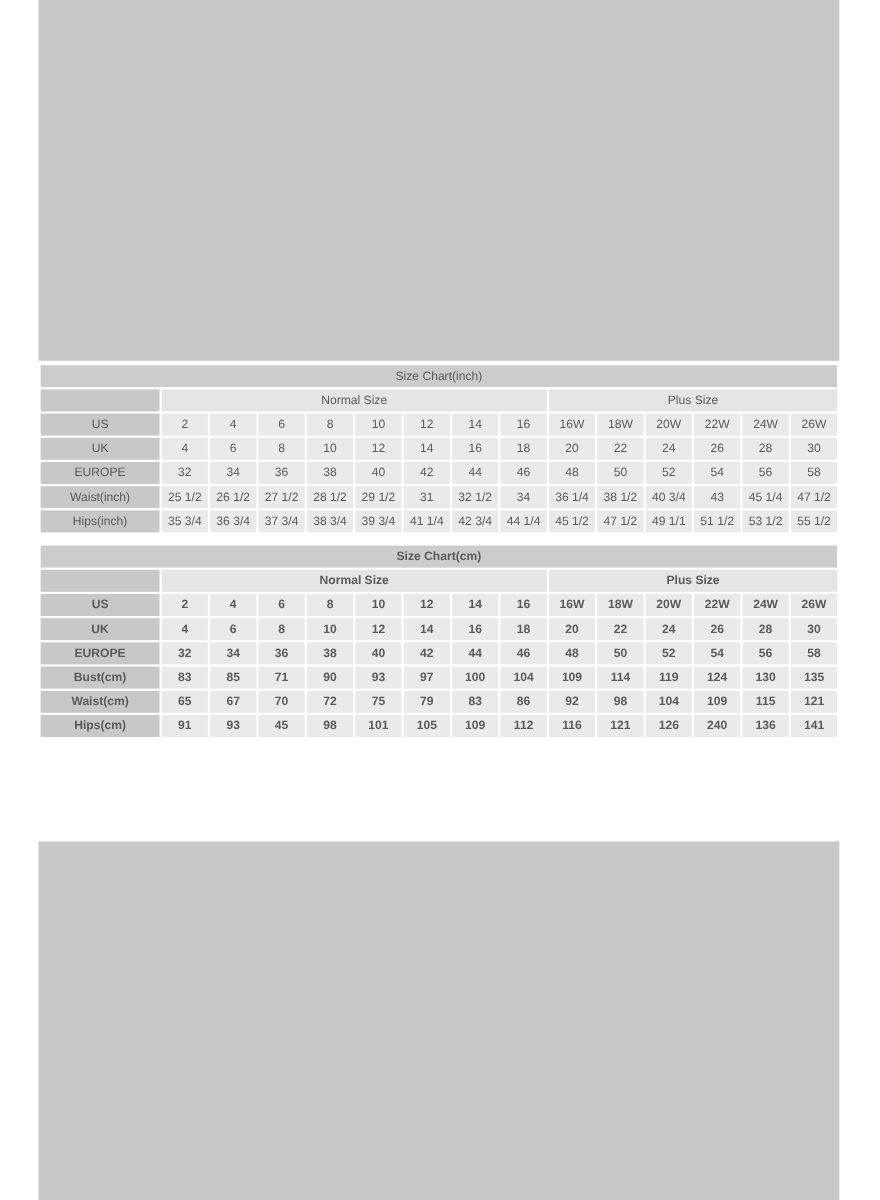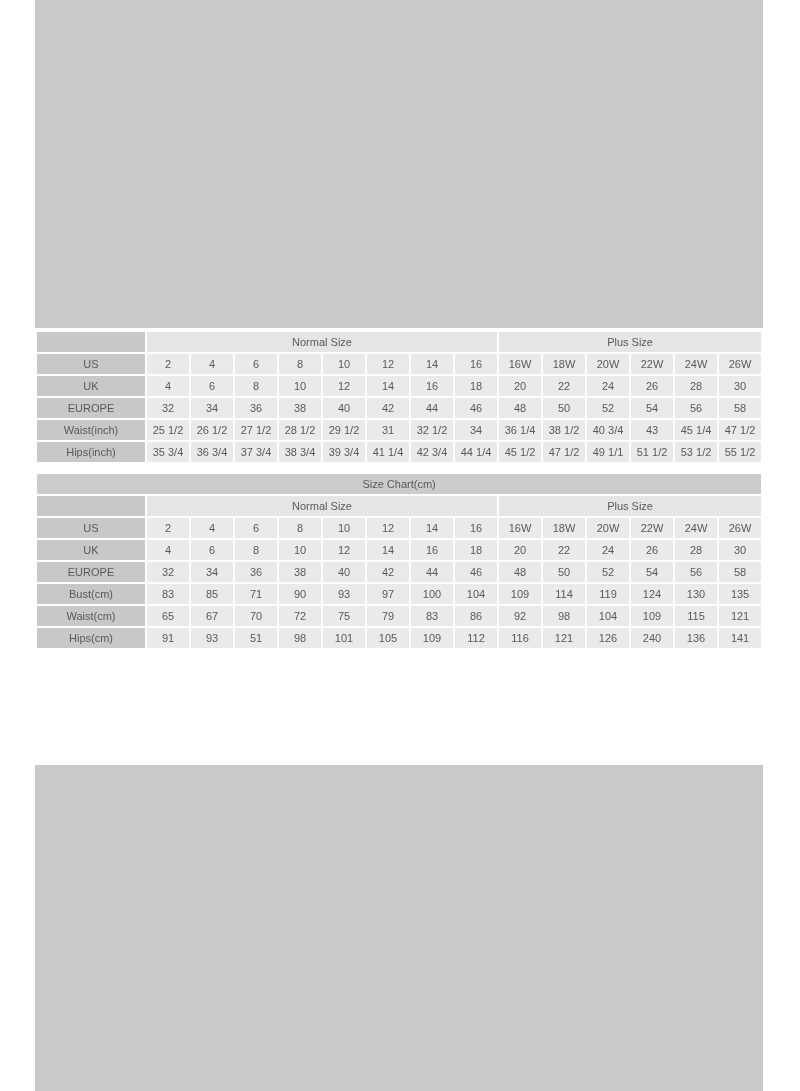--- a/index.html
+++ b/index.html
@@ -25,21 +25,21 @@
     top: 330px;
     width: 728px;
   }
   table.size-chart {
     width: 728px;
     table-layout: fixed;
     border-collapse: separate;
     border-spacing: 2px;
     background: transparent;
   }
-  table.size-chart + table.size-chart { margin-top: 8px; }
+  table.size-chart + table.size-chart { margin-top: 8px; font-weight: bold; }
   table.size-chart td {
     text-align: center;
     vertical-align: middle;
     font-size: 11px;
     color: #595959;
     padding: 1px 0;
     height: 18px;
     overflow: hidden;
   }
   td.title-cell {
@@ -76,20 +76,23 @@
           <col style="width: 42px;">
           <col style="width: 42px;">
           <col style="width: 42px;">
           <col style="width: 42px;">
           <col style="width: 42px;">
           <col style="width: 42px;">
           <col style="width: 42px;">
           <col style="width: 42px;">
         </colgroup>
         <tbody>
+          <tr>
+            <td class="title-cell" colspan="15">Size Chart(inch)</td>
+          </tr>
           <tr>
             <td class="corner-cell"></td>
             <td class="group-cell" colspan="8">Normal Size</td>
             <td class="group-cell" colspan="6">Plus Size</td>
           </tr>
           <tr>
             <td class="label-cell">US</td>
             <td class="value-cell">2</td>
             <td class="value-cell">4</td>
             <td class="value-cell">6</td>
@@ -284,21 +287,21 @@
             <td class="value-cell">98</td>
             <td class="value-cell">104</td>
             <td class="value-cell">109</td>
             <td class="value-cell">115</td>
             <td class="value-cell">121</td>
           </tr>
           <tr>
             <td class="label-cell">Hips(cm)</td>
             <td class="value-cell">91</td>
             <td class="value-cell">93</td>
-            <td class="value-cell">51</td>
+            <td class="value-cell">45</td>
             <td class="value-cell">98</td>
             <td class="value-cell">101</td>
             <td class="value-cell">105</td>
             <td class="value-cell">109</td>
             <td class="value-cell">112</td>
             <td class="value-cell">116</td>
             <td class="value-cell">121</td>
             <td class="value-cell">126</td>
             <td class="value-cell">240</td>
             <td class="value-cell">136</td>

